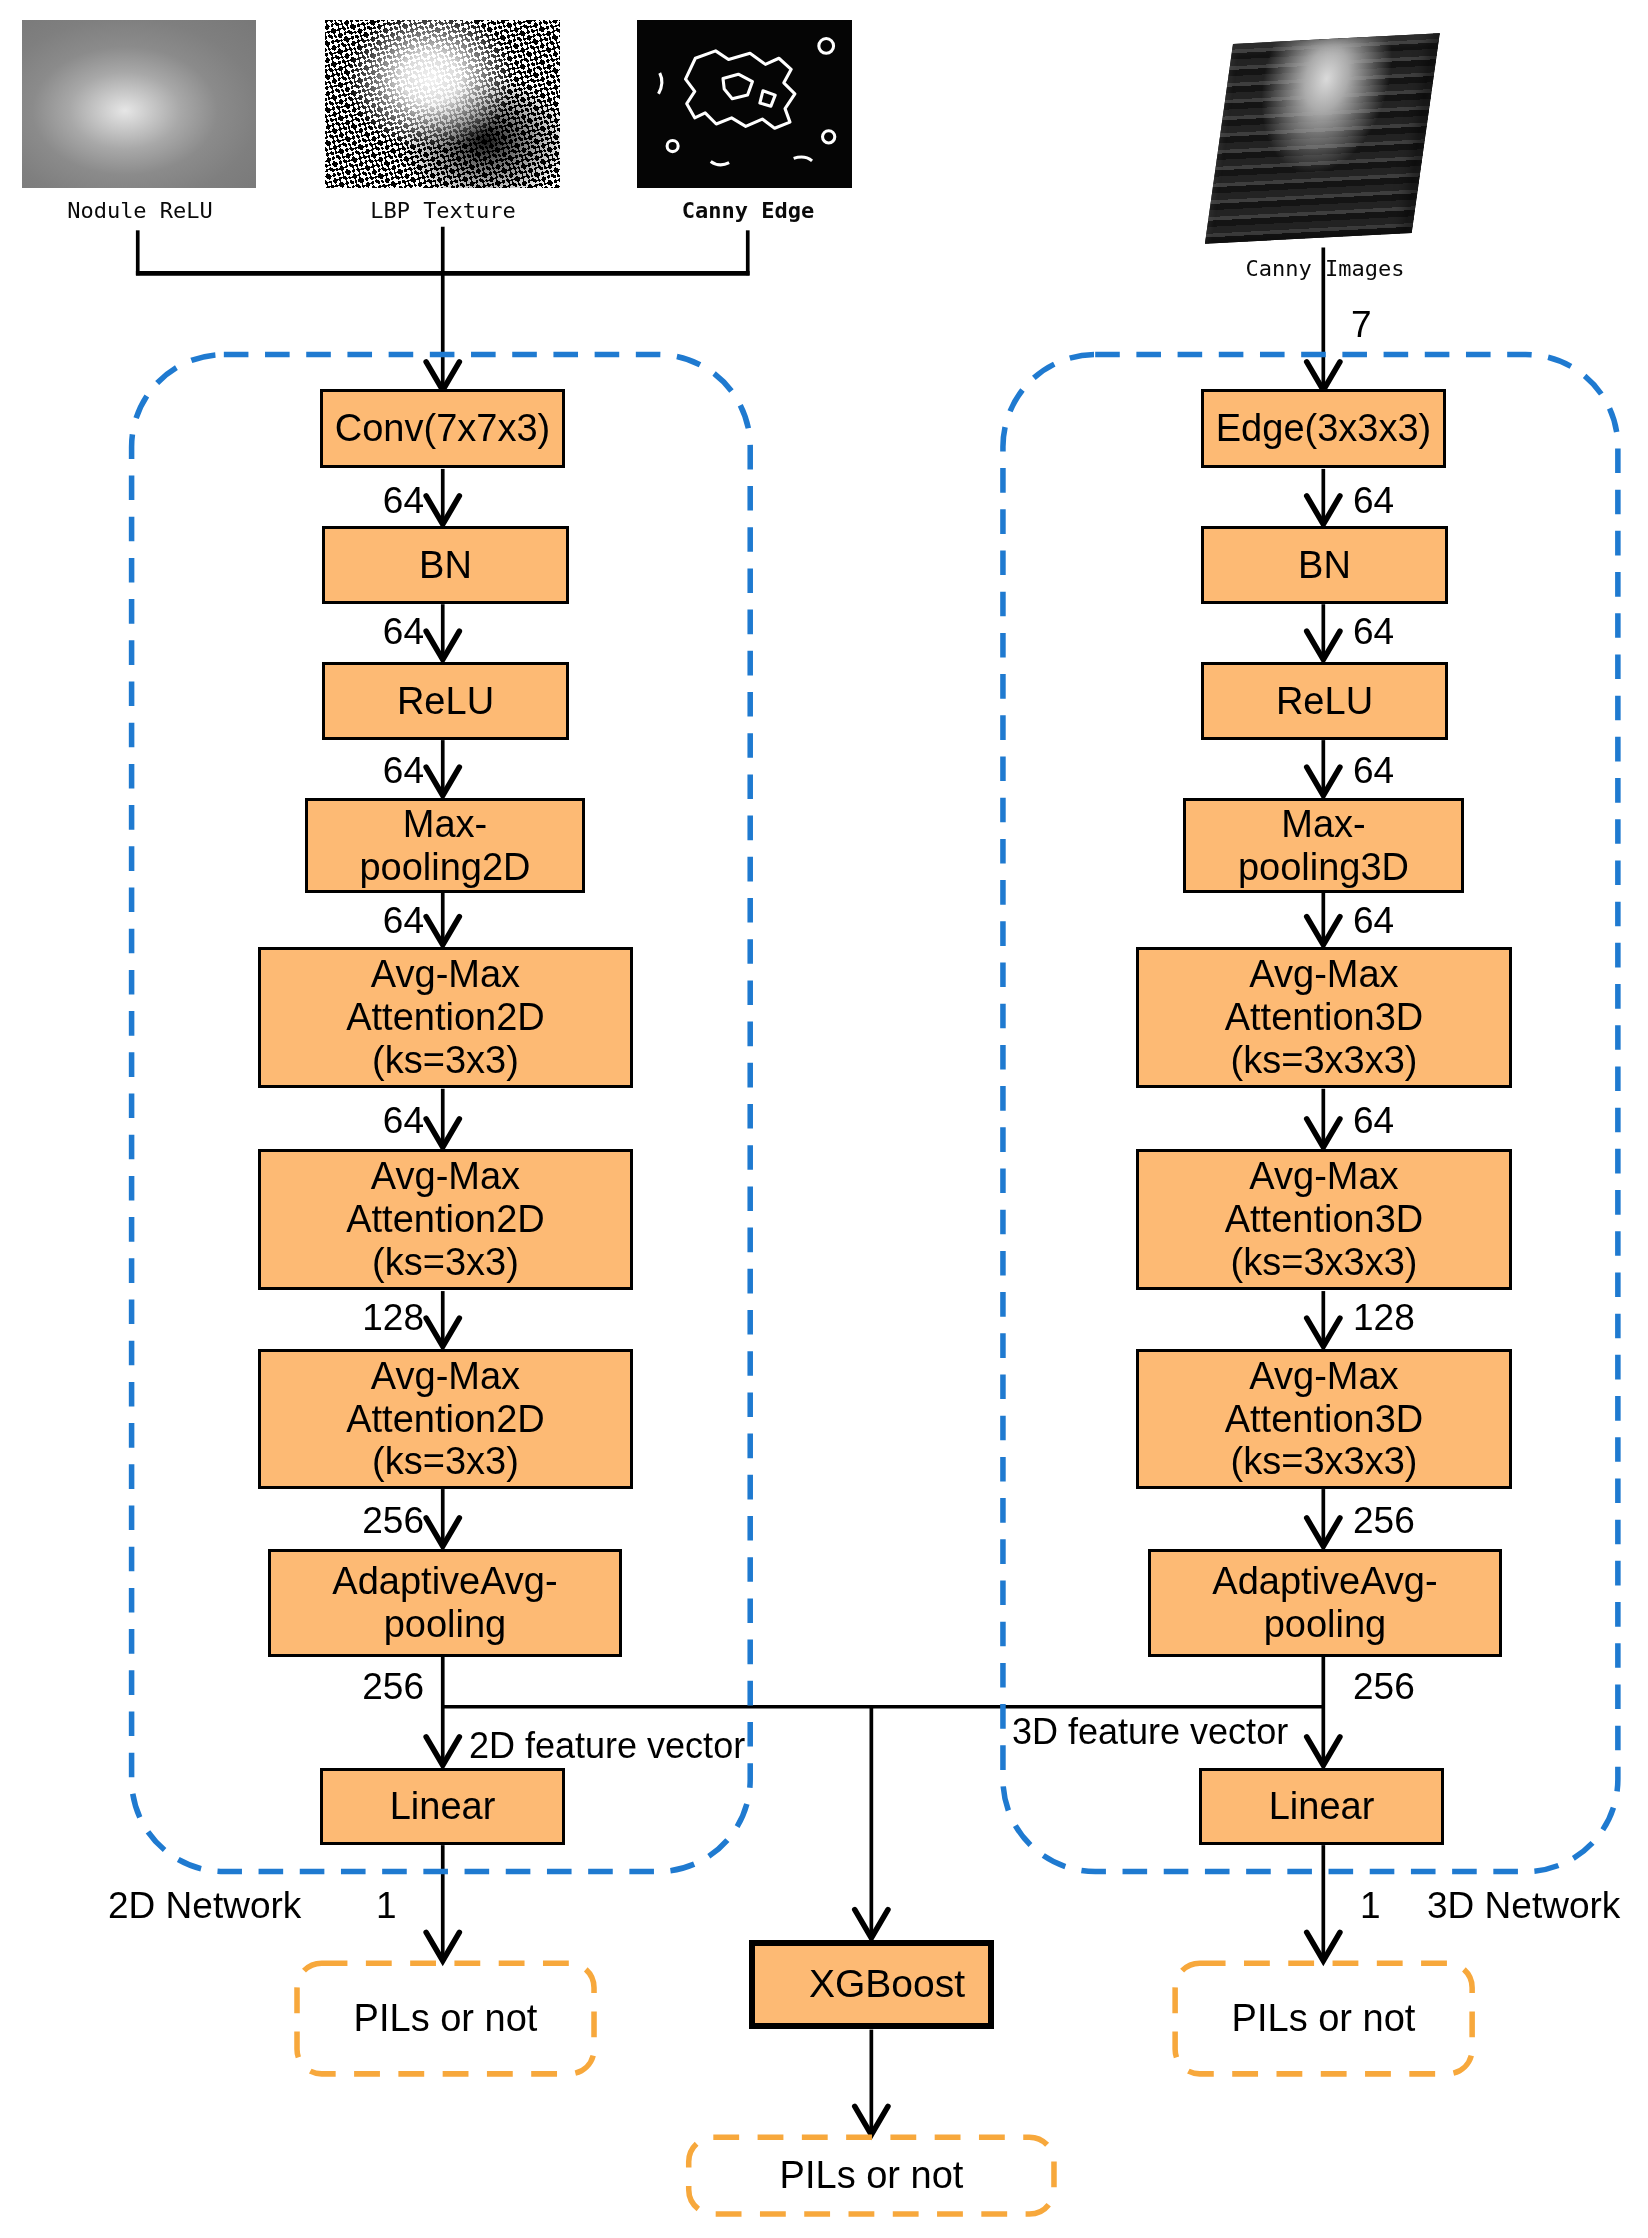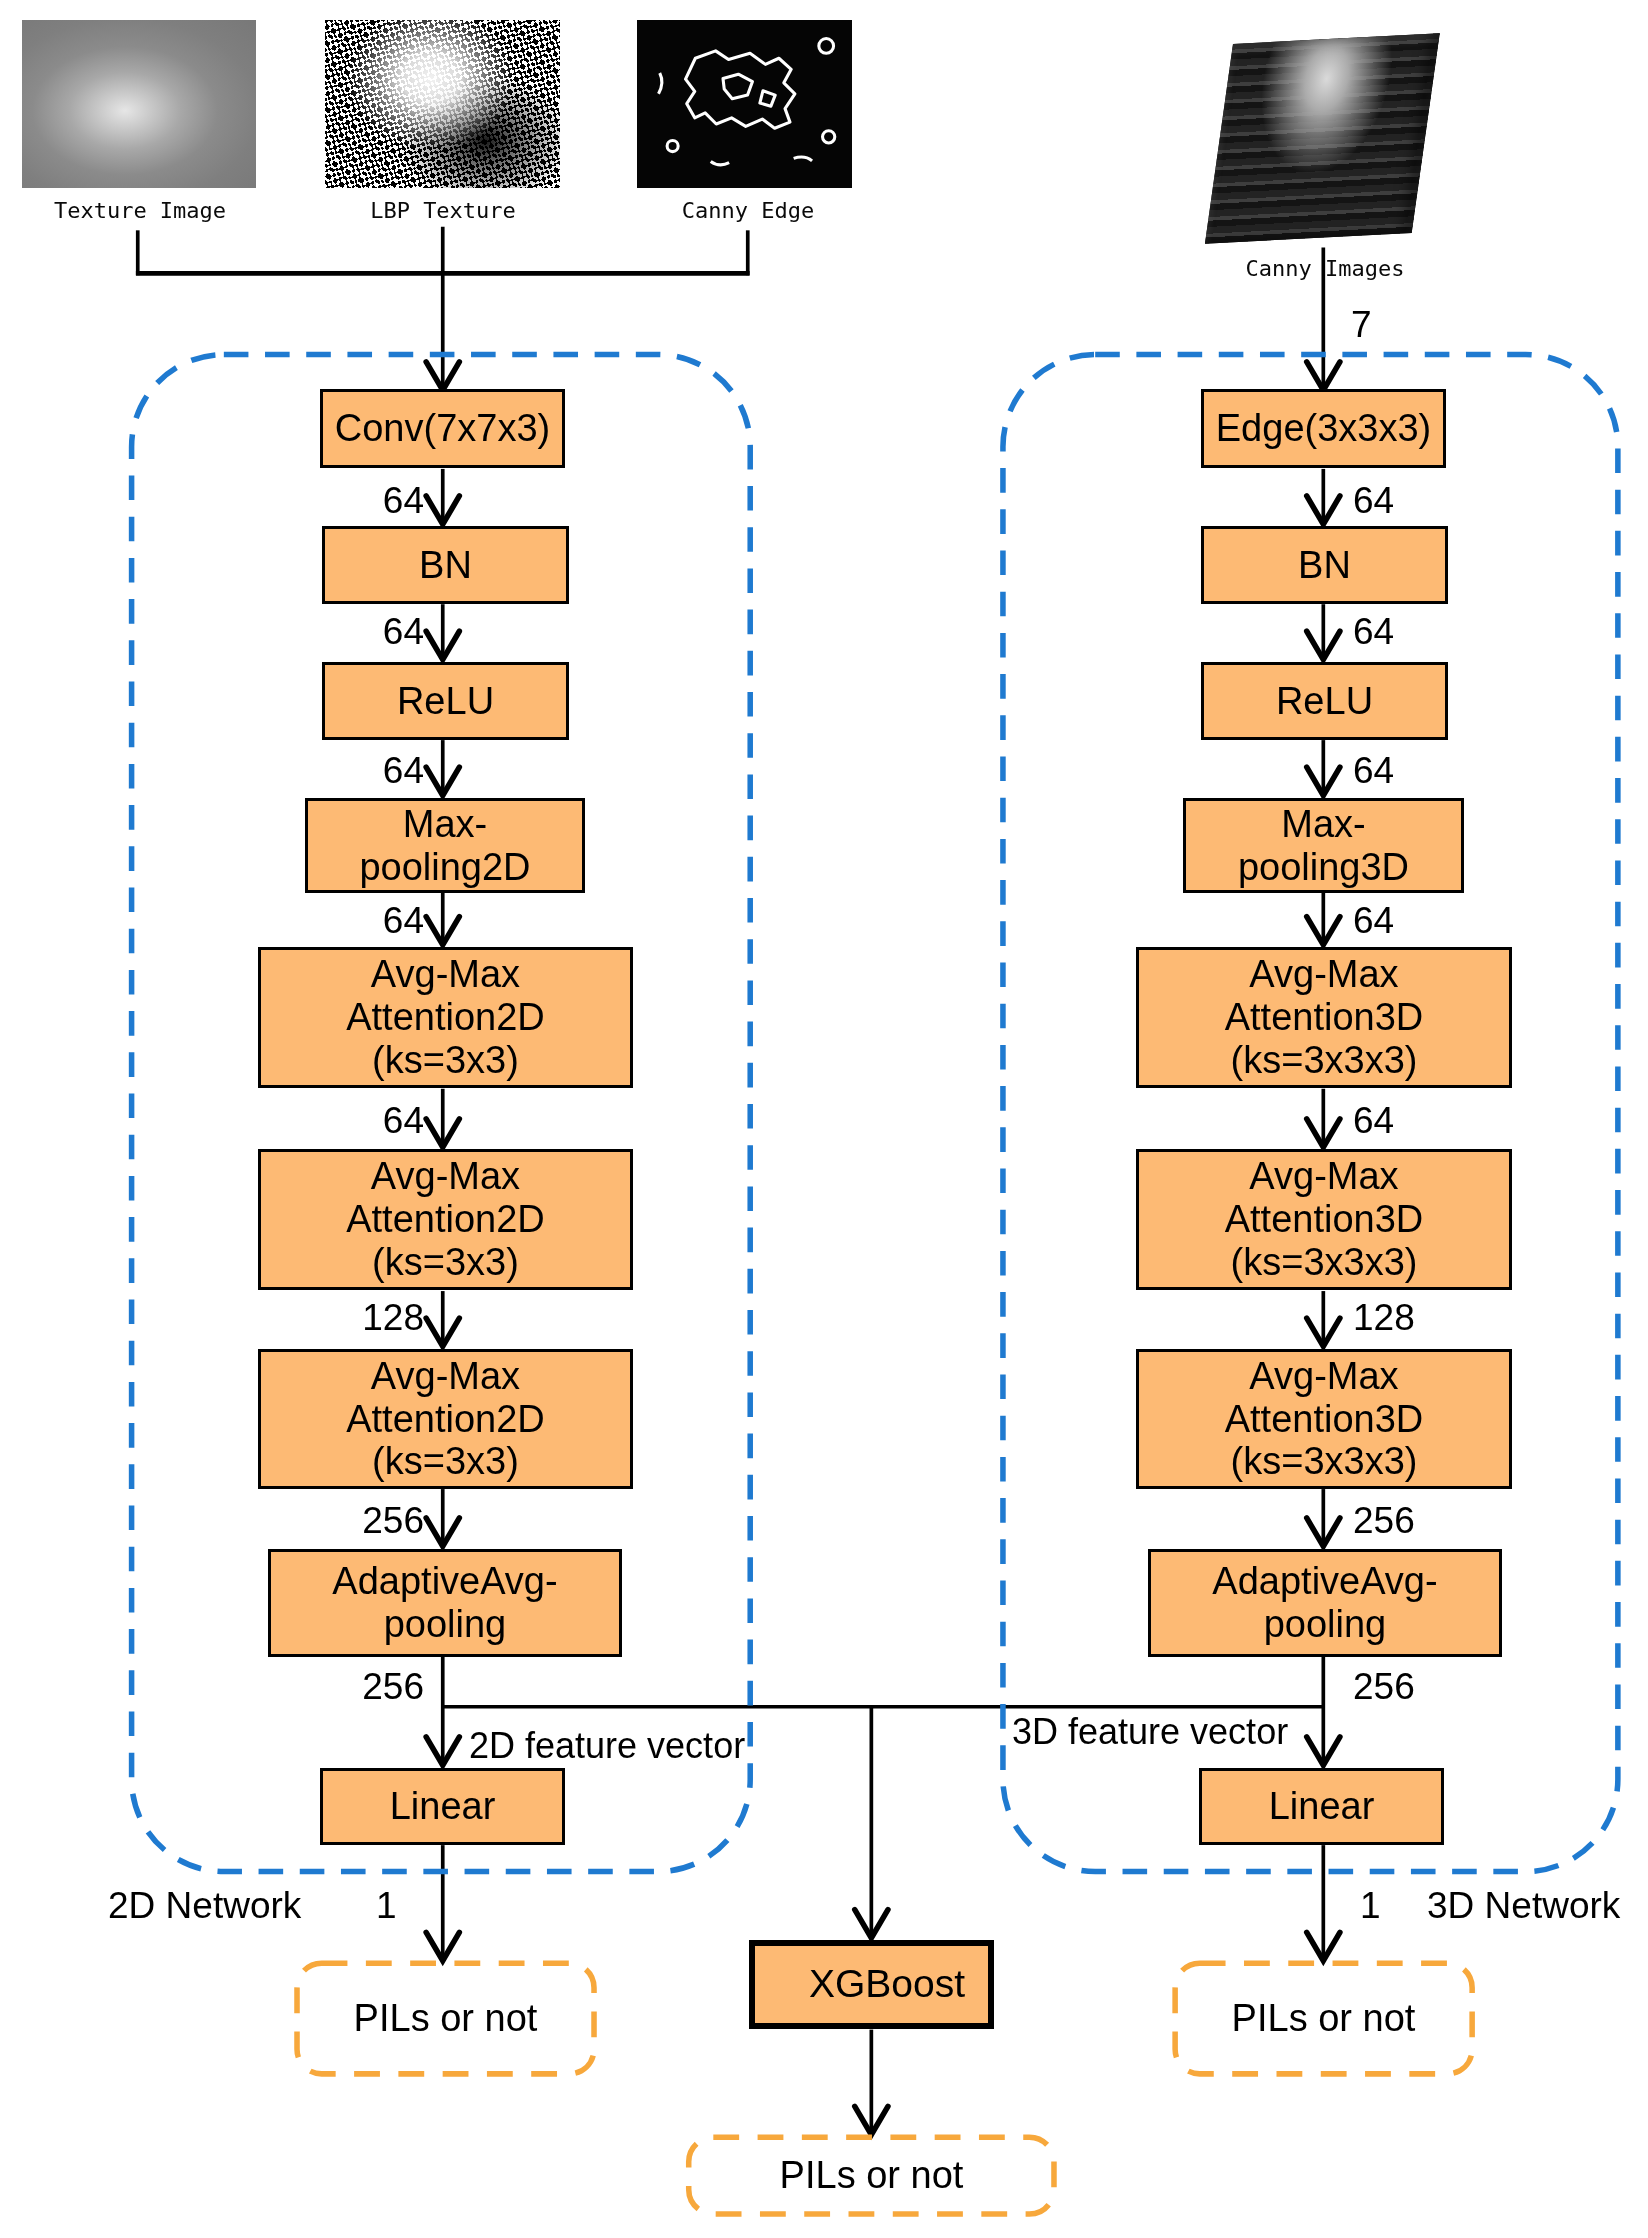--- a/index.html
+++ b/index.html
@@ -129,23 +129,23 @@
         <circle cx="308" cy="42" r="12"></circle>
         <circle cx="312" cy="190" r="10"></circle>
         <circle cx="58" cy="205" r="9"></circle>
         <path d="M35 120 q10 -18 2 -34"></path>
         <path d="M255 225 q18 -6 30 4"></path>
         <path d="M120 230 q14 10 30 2"></path>
       </g>
     </svg>
   </div>
 
-  <div class="imglabel" style="left:140px;top:200px;">Texture Image</div>
+  <div class="imglabel" style="left:140px;top:200px;">Nodule ReLU</div>
   <div class="imglabel" style="left:443px;top:200px;">LBP Texture</div>
-  <div class="imglabel" style="left:748px;top:200px;">Canny Edge</div>
+  <div class="imglabel" style="left:748px;top:200px;font-weight:bold;">Canny Edge</div>
 
   <div style="position:absolute;left:1233px;top:44px;width:207px;height:198px;
               transform:rotate(-3deg) skewX(-11deg);transform-origin:top left;
               background-color:#262626;
               background-image:
                 radial-gradient(ellipse at 48% 20%, #dadada 0%, #ababab 14%, rgba(60,60,60,0) 42%),
                 repeating-linear-gradient(0deg, #141414 0 6.2px, #3e3e3e 6.2px 9.8px, #232323 9.8px 16.6px);
               box-shadow: inset -8.6px 0 13.5px rgba(0,0,0,0.55), inset 0 6.2px 8.6px rgba(255,255,255,0.12);">
   </div>
   <div class="imglabel" style="left:1325px;top:258px;">Canny Images</div>

